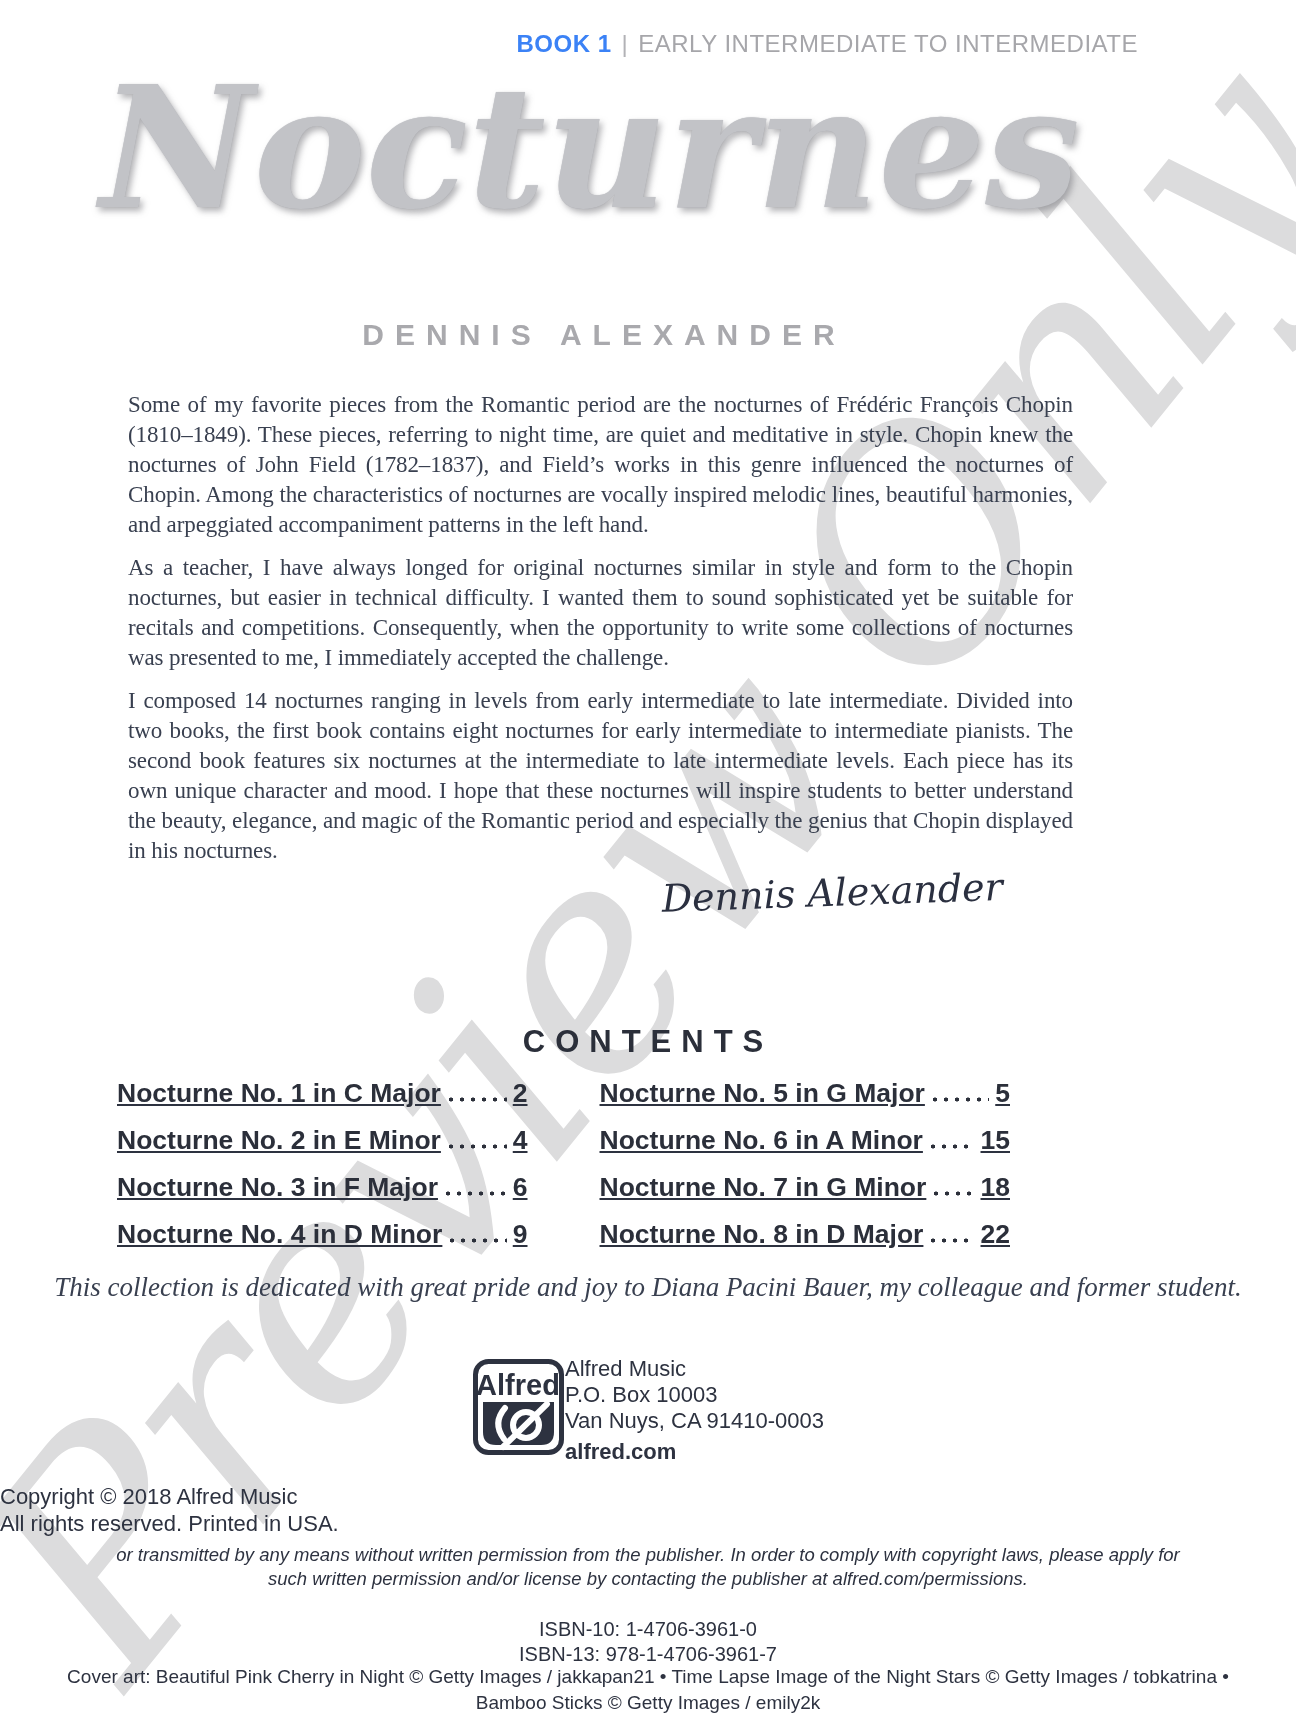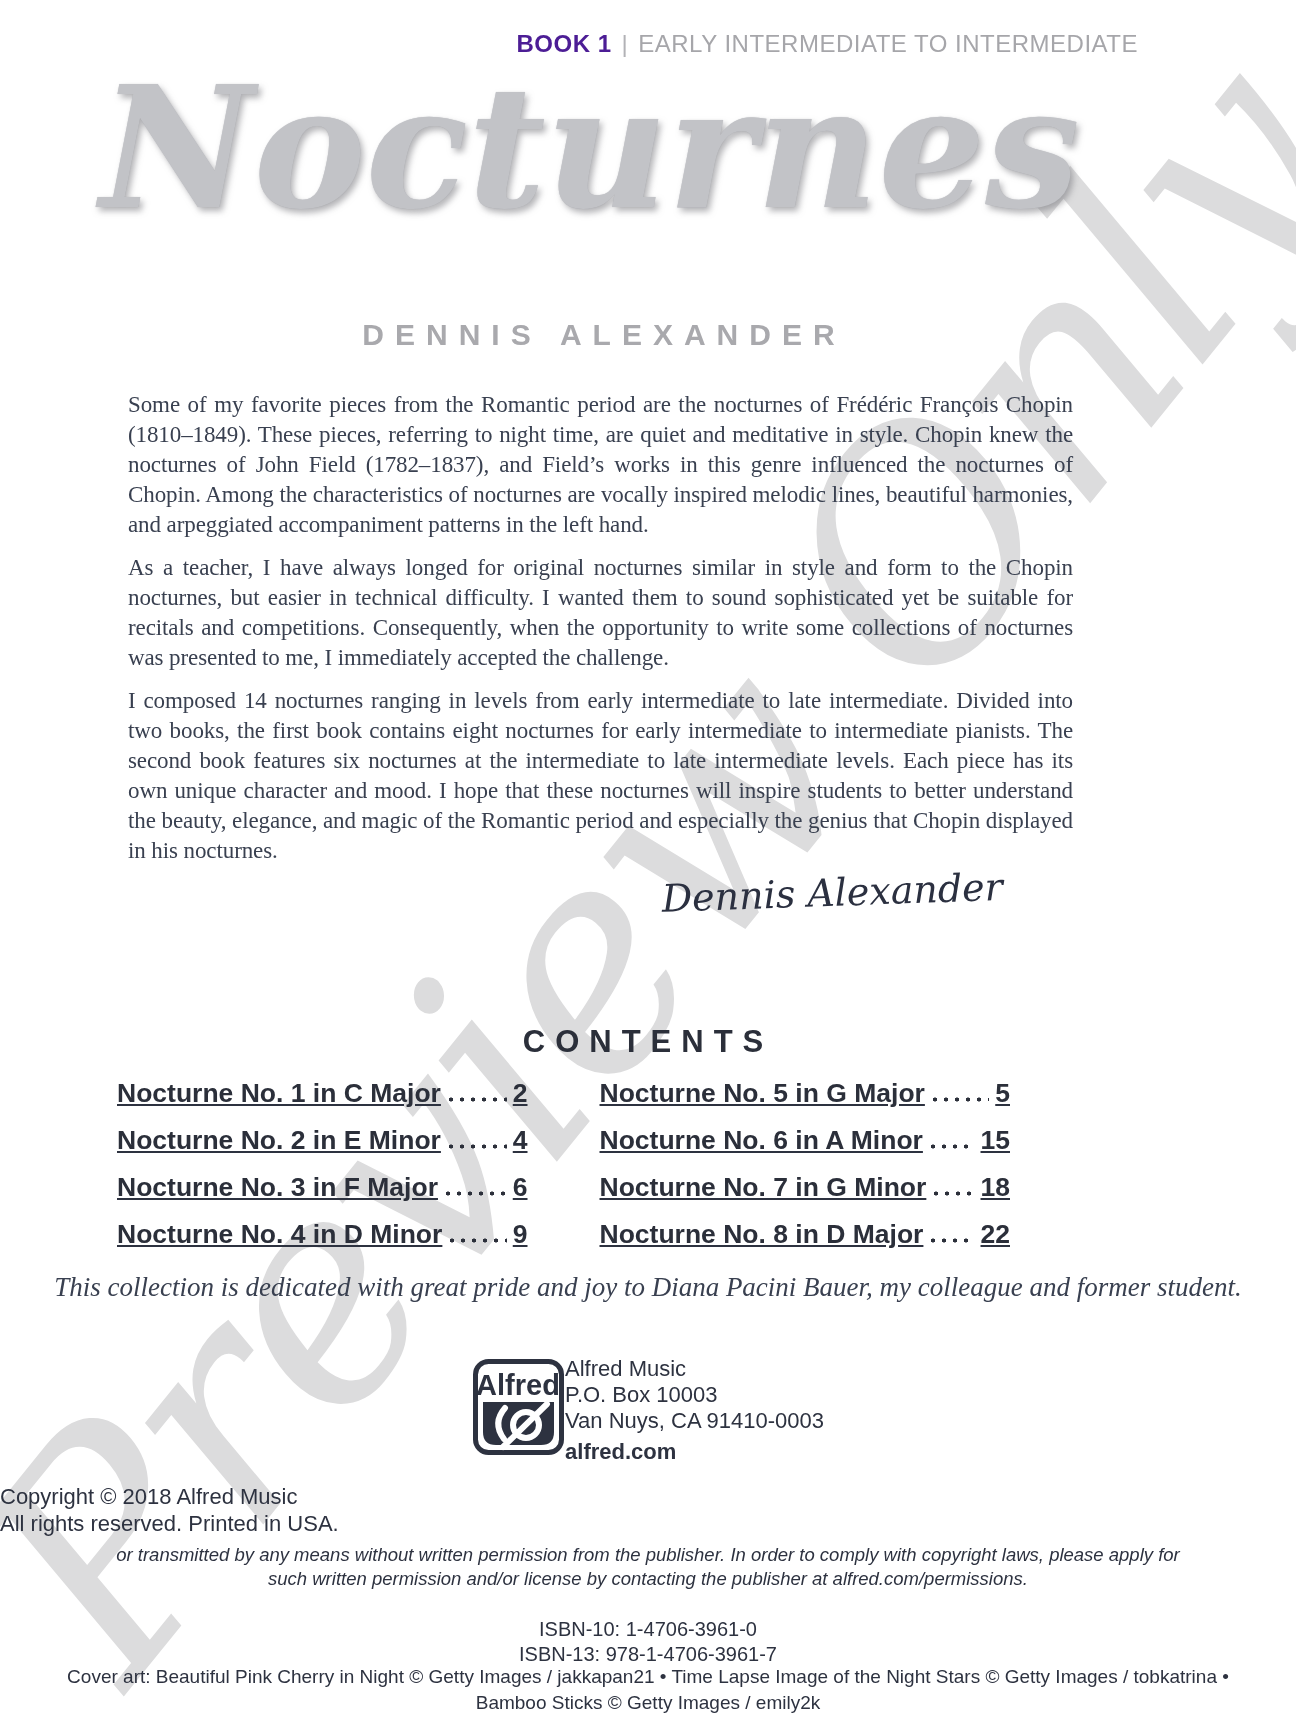--- a/index.html
+++ b/index.html
@@ -15,21 +15,21 @@
     font-family:"DejaVu Serif", serif; font-style:italic;
     font-size:300px; letter-spacing:-6px; white-space:nowrap;
     color:#dcdcdd; user-select:none;
   }
   .layer { position:absolute; left:0; top:0; width:100%; height:100%; z-index:1; }
   
   .header {
     position:absolute; top:30px; left:0; right:158px;
     text-align:right; font-size:24px; letter-spacing:0.5px;
   }
-  .header .book { font-weight:bold; color:#4c1d95;margin-top:26px; }
+  .header .book { font-weight:bold; color:#3b82f6;margin-top:26px; }
   .header .sep  { color:#b2b2b6; margin:0 10px; font-weight:300; }
   .header .lvl  { color:#a6a6aa; }
   
   .title-script {
     position:absolute; top:48px; left:0; width:1180px; text-align:center;
     font-family:"DejaVu Serif", serif; font-style:italic; font-weight:bold;
     font-size:168px; line-height:1.2; color:#c2c3c7;
     text-shadow:3px 4px 6px rgba(118,119,124,0.55), 0 0 1px #c9cace;
   }
   .subtitle {

